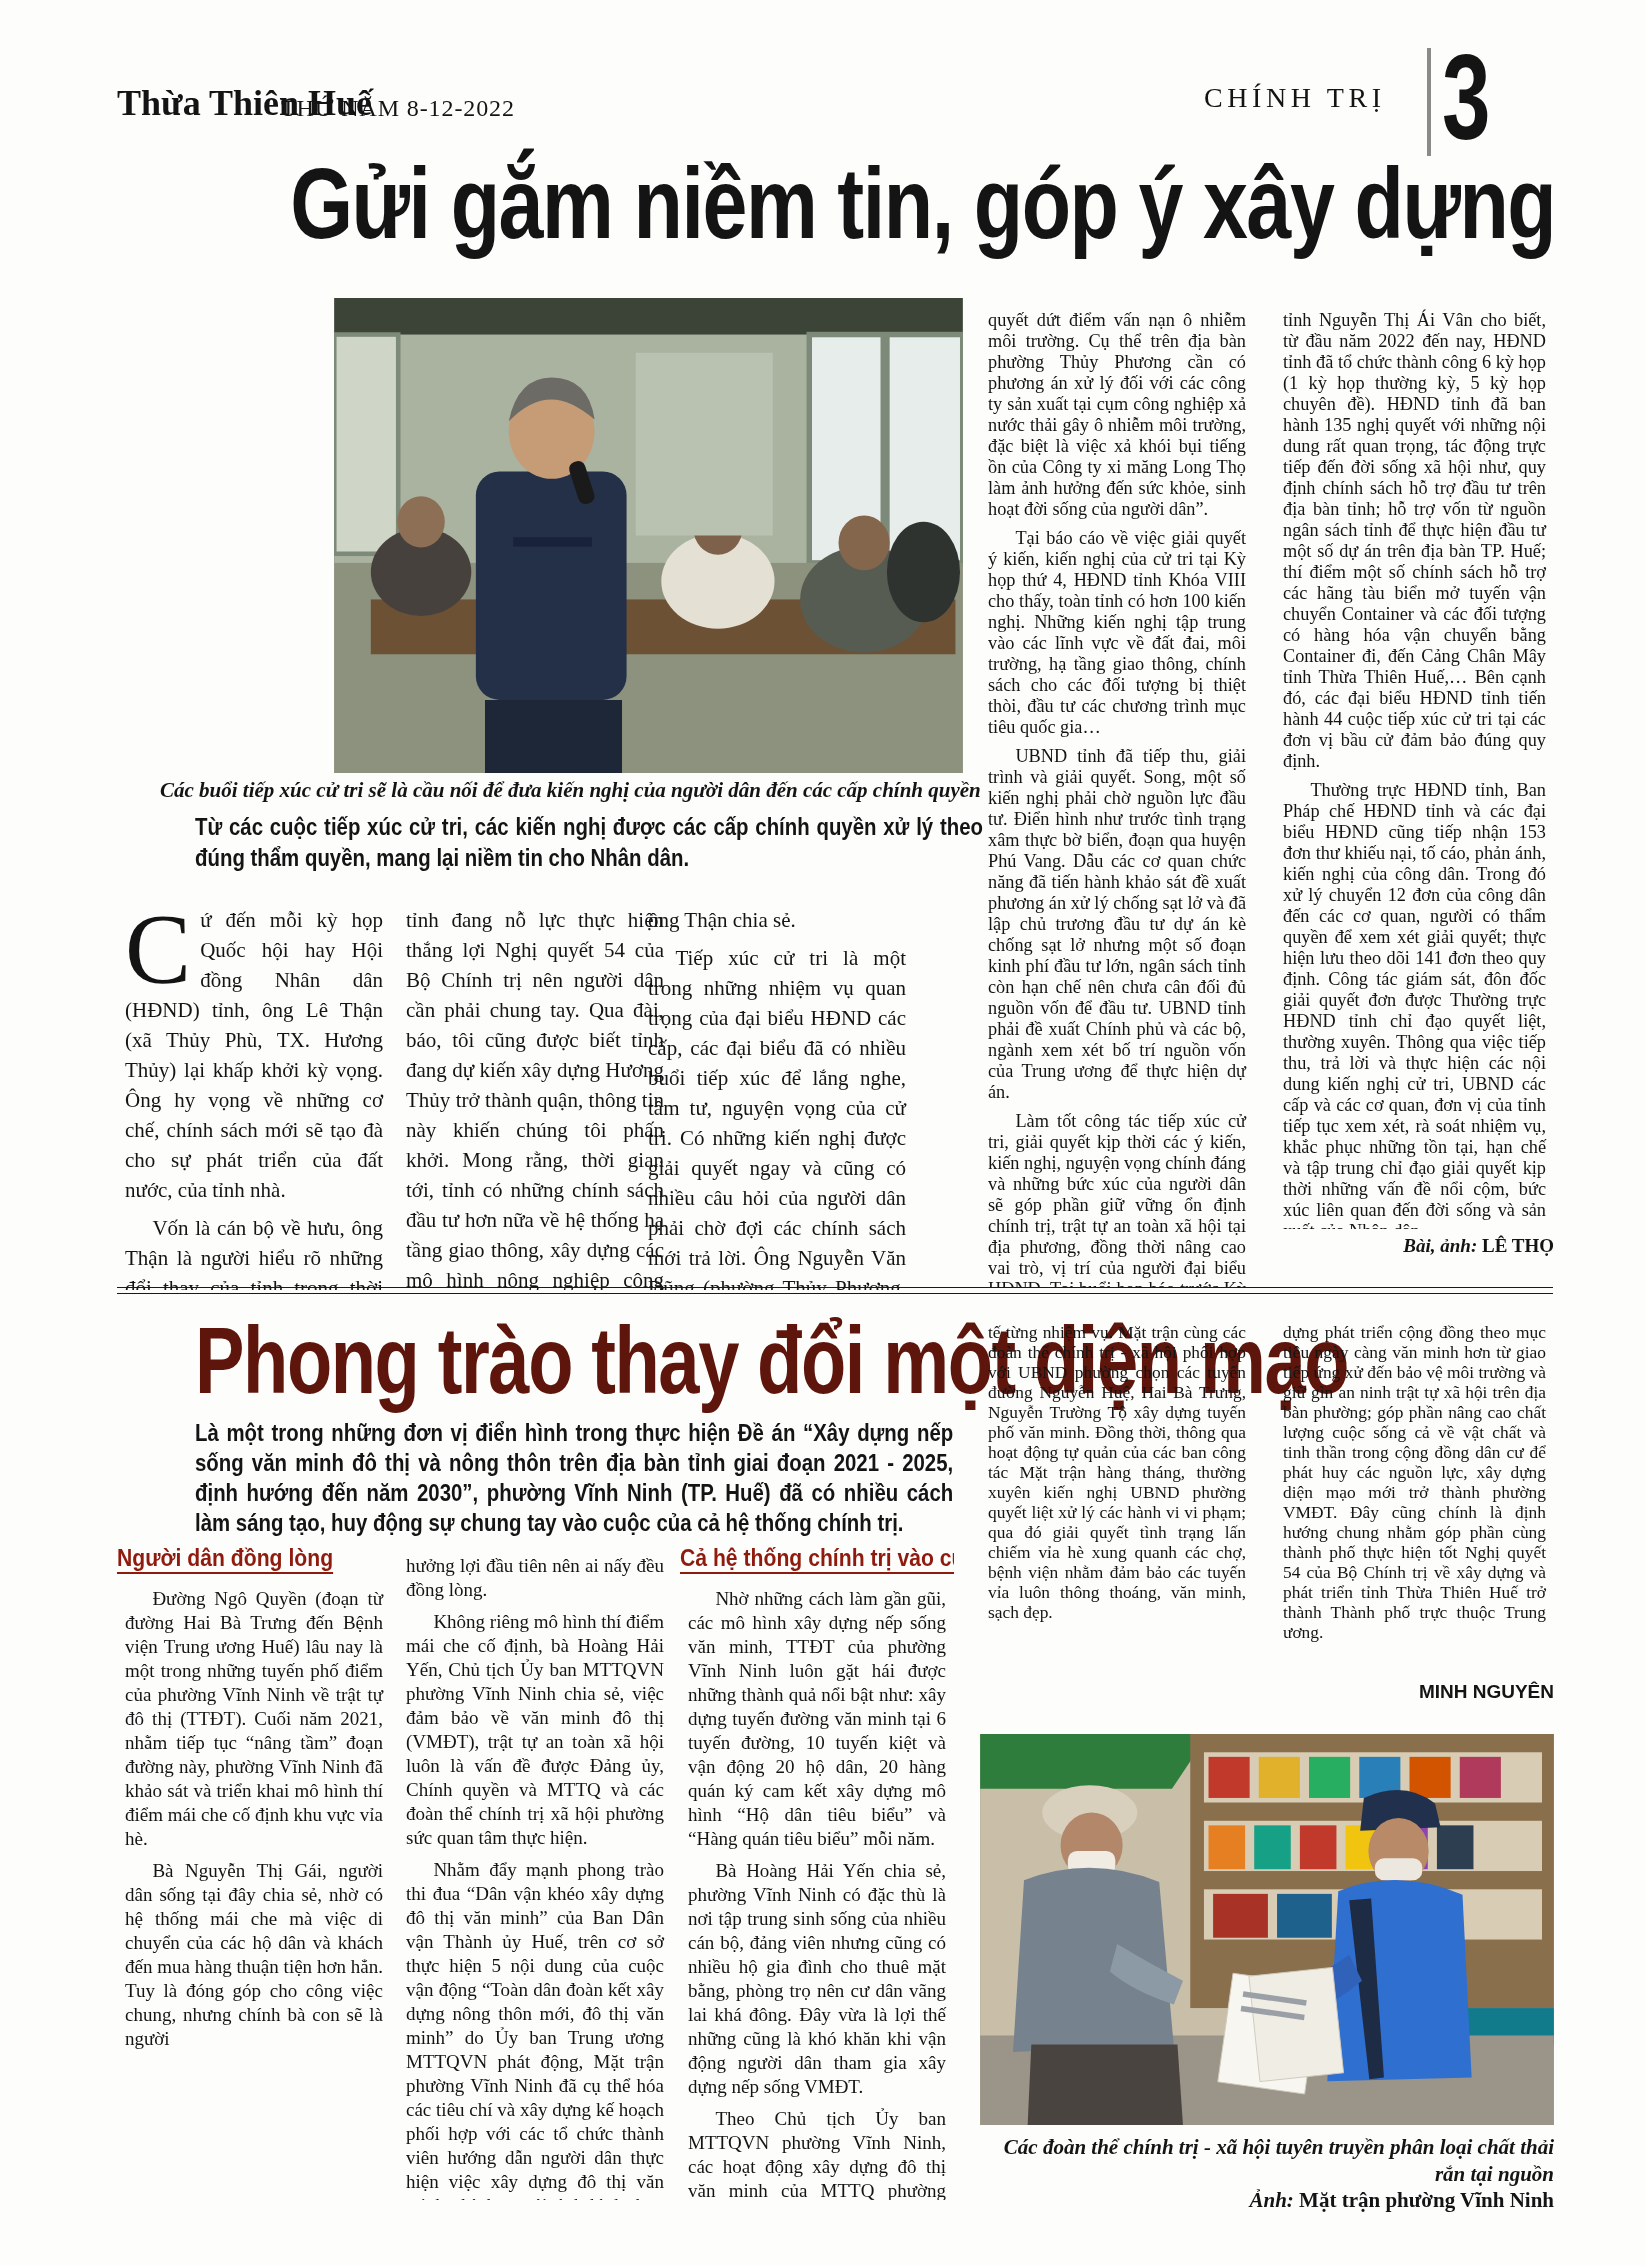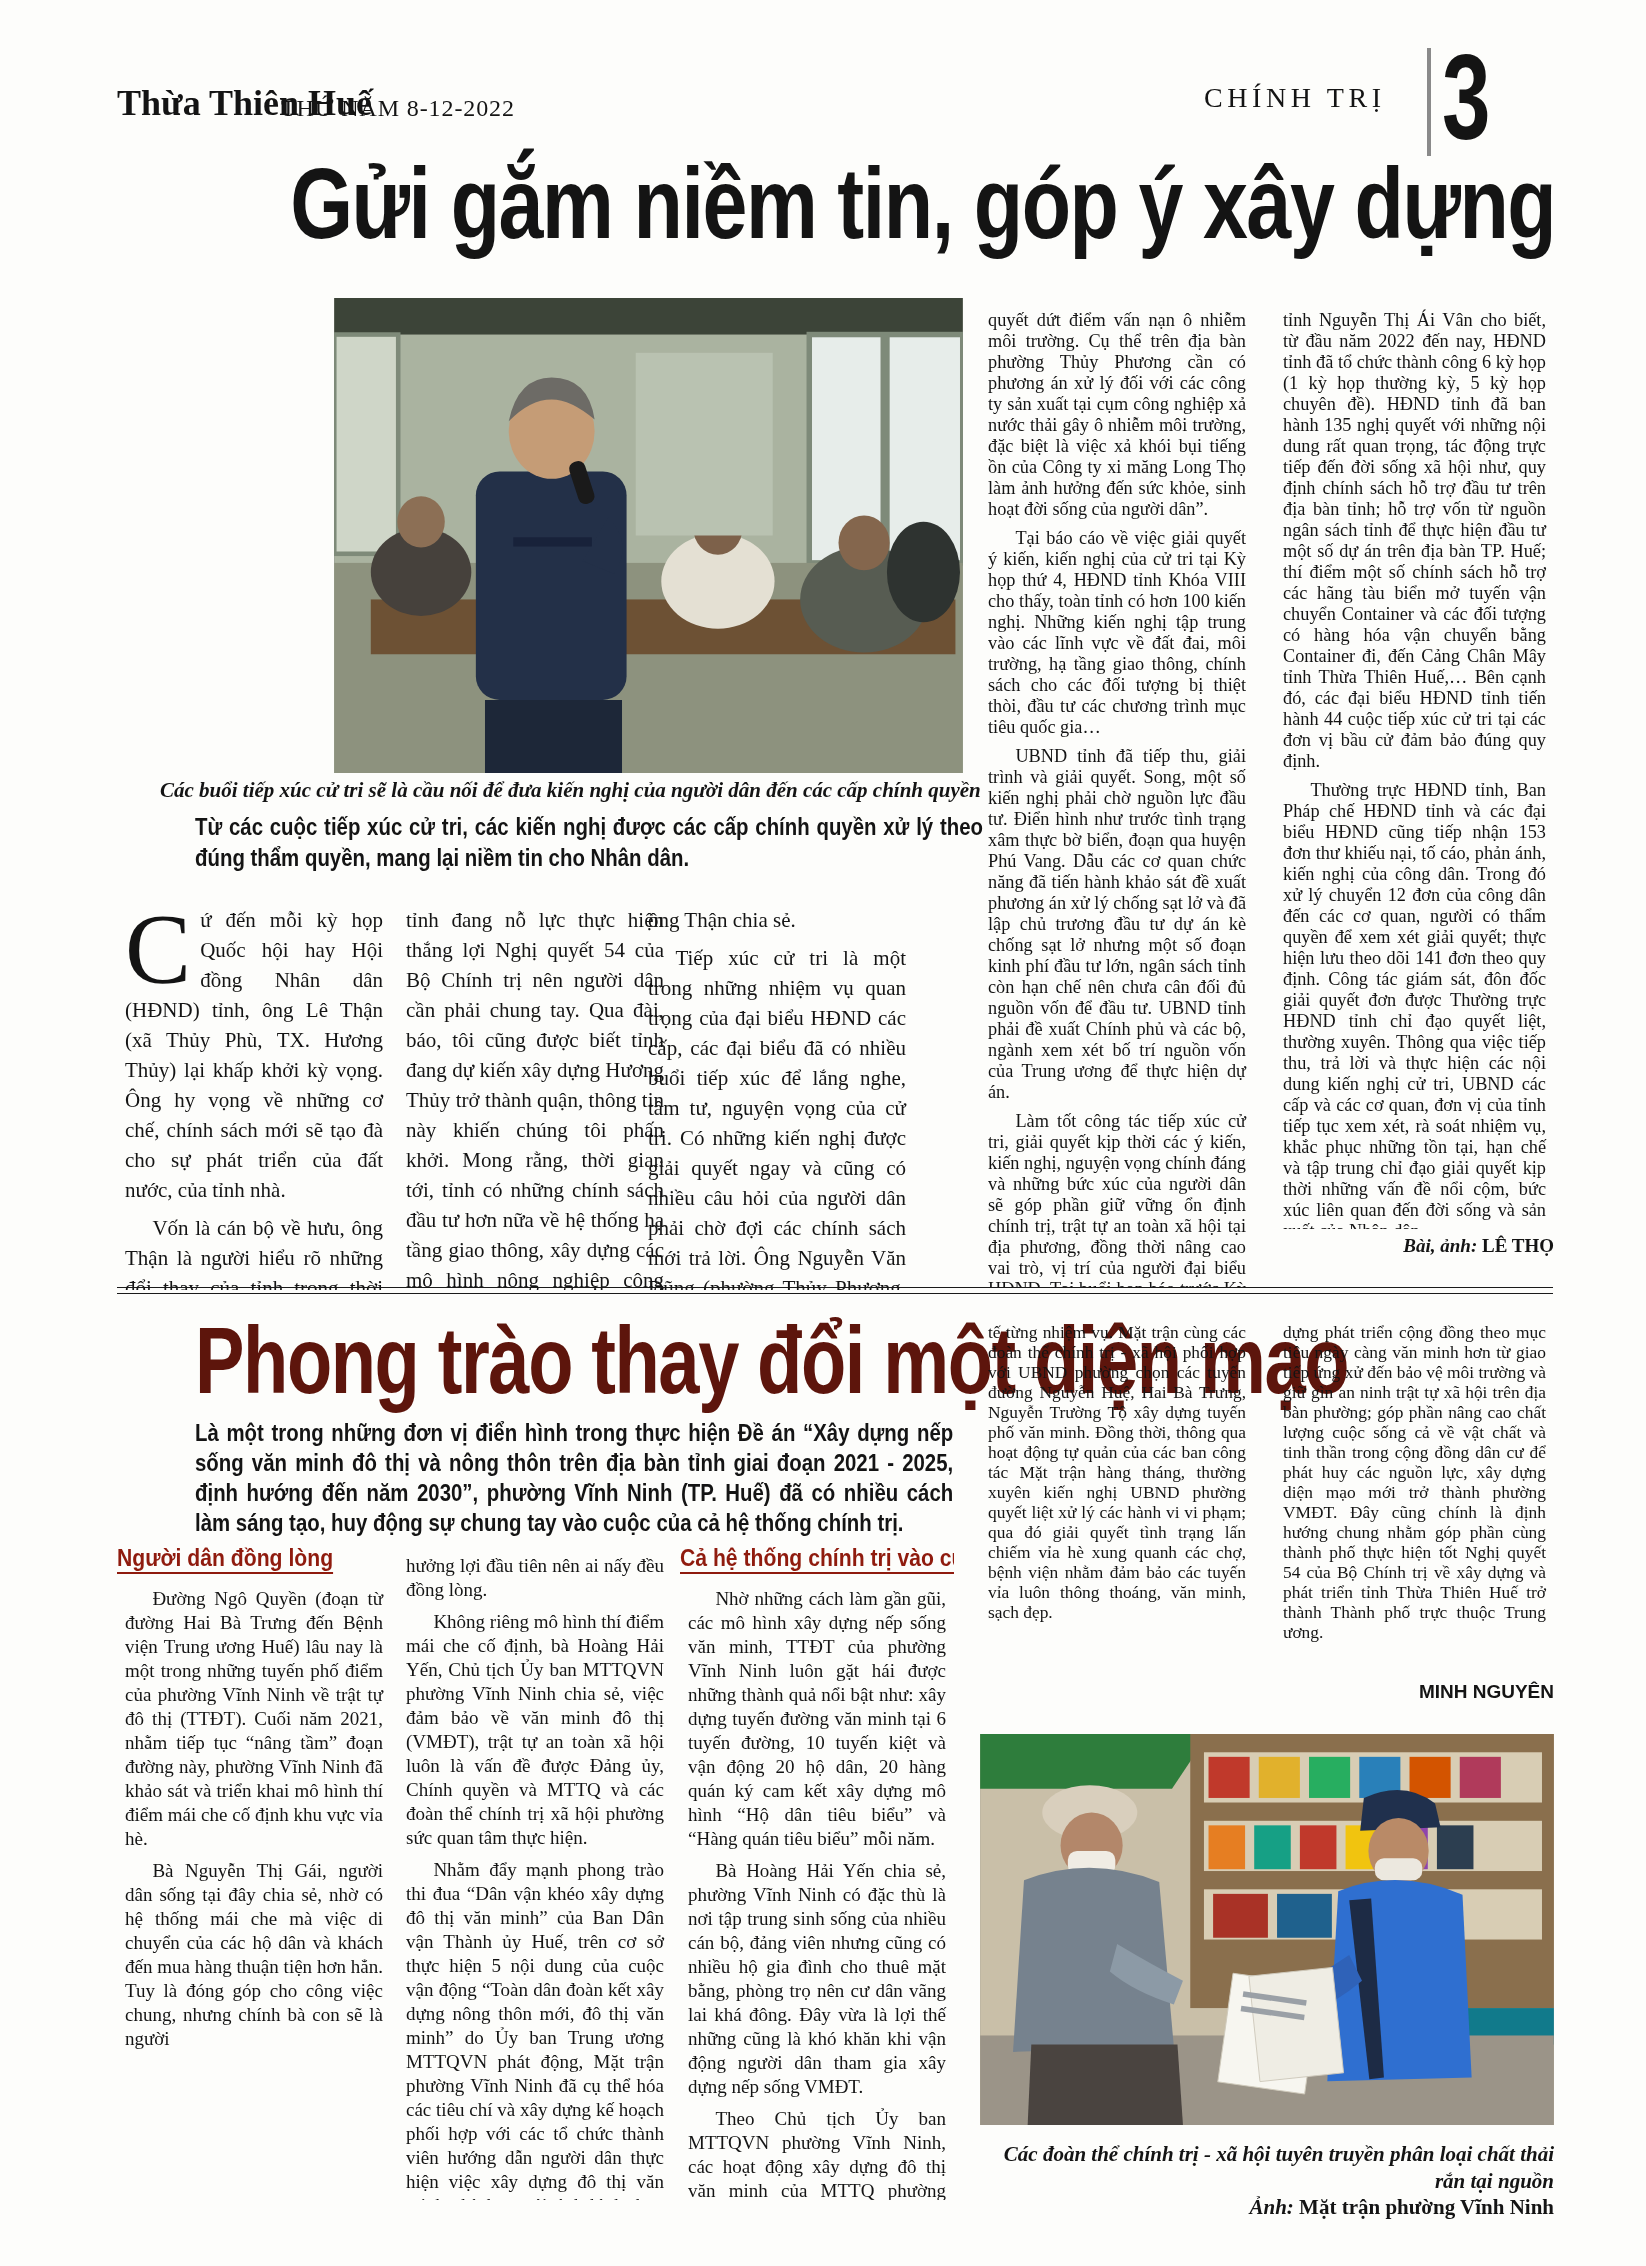--- a/index.html
+++ b/index.html
@@ -222,21 +222,21 @@
       </g>
       <g>
         <rect x="268" y="268" width="96" height="120" fill="#f7f6f0" transform="rotate(8 316 328)" stroke="#cfcabc"></rect>
         <rect x="300" y="260" width="92" height="116" fill="#efede4" transform="rotate(-6 346 318)" stroke="#cfcabc"></rect>
         <rect x="282" y="286" width="70" height="6" fill="#9aa0a6" transform="rotate(8 316 328)"></rect>
         <rect x="282" y="302" width="70" height="6" fill="#9aa0a6" transform="rotate(8 316 328)"></rect>
       </g>
     </svg>
   </div>
 
-  <div class="abs caption2" style="left:980px;top:2134px;width:574px;margin-top:7px;">
+  <div class="abs caption2" style="left:980px;top:2134px;width:574px;">
     <div>Các đoàn thể chính trị - xã hội tuyên truyền phân loại chất thải rắn tại nguồn</div>
     <div>
       <span>Ảnh:</span>
       <span class="credit">Mặt trận phường Vĩnh Ninh</span>
     </div>
   </div>
 
 </div>
 
 

